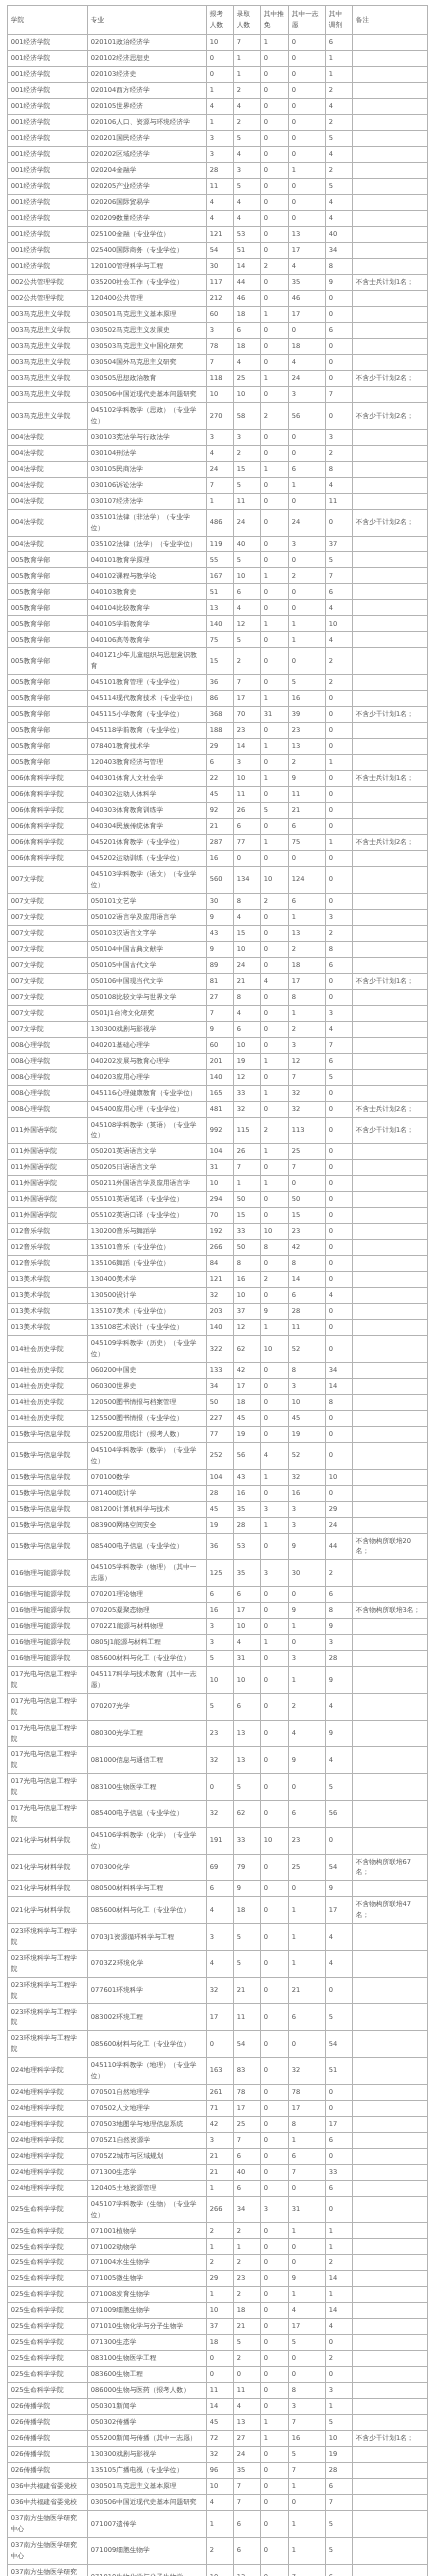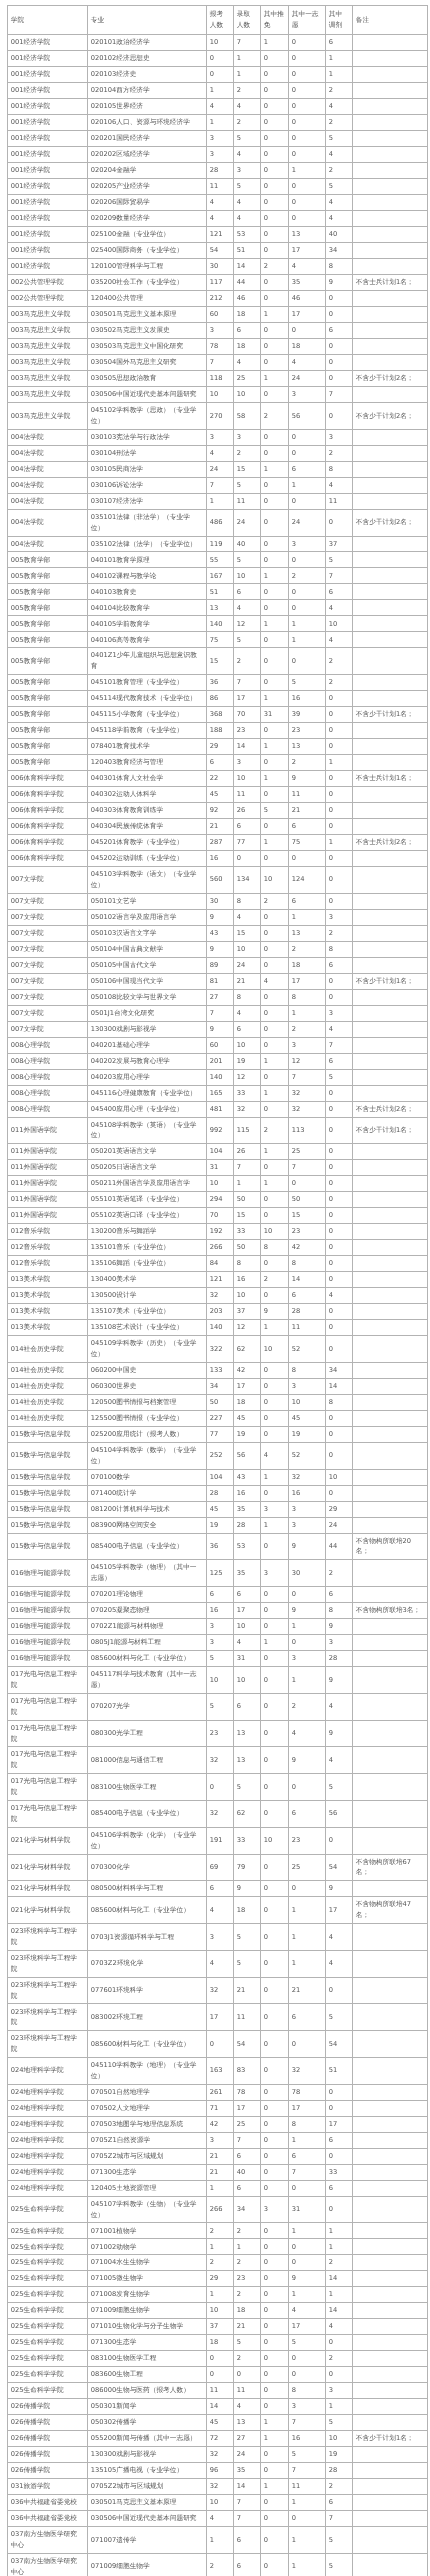--- a/index.html
+++ b/index.html
@@ -1424,30 +1424,20 @@
           <td>026传播学院</td>
           <td>135105广播电视（专业学位）</td>
           <td>96</td>
           <td>35</td>
           <td>0</td>
           <td>7</td>
           <td>28</td>
           <td></td>
         </tr>
         <tr>
-          <td>031旅游学院</td>
-          <td>0705Z2城市与区域规划</td>
-          <td>32</td>
-          <td>14</td>
-          <td>1</td>
-          <td>11</td>
-          <td>2</td>
-          <td></td>
-        </tr>
-        <tr>
           <td>036中共福建省委党校</td>
           <td>030501马克思主义基本原理</td>
           <td>10</td>
           <td>7</td>
           <td>0</td>
           <td>1</td>
           <td>6</td>
           <td></td>
         </tr>
         <tr>

